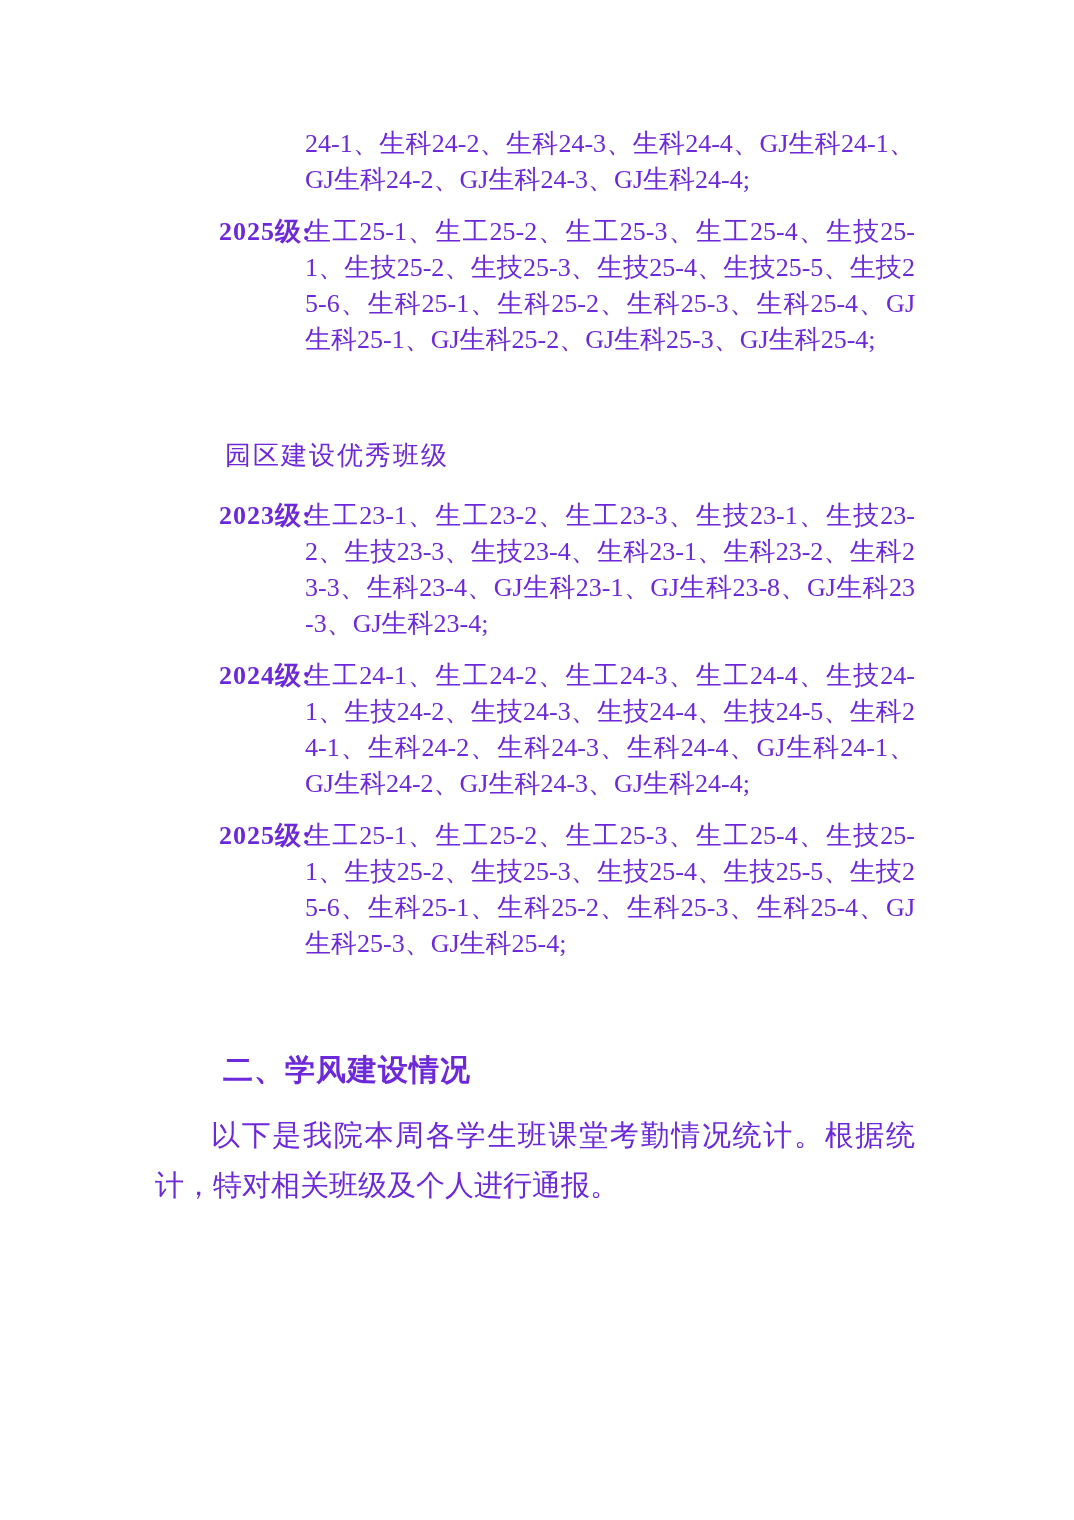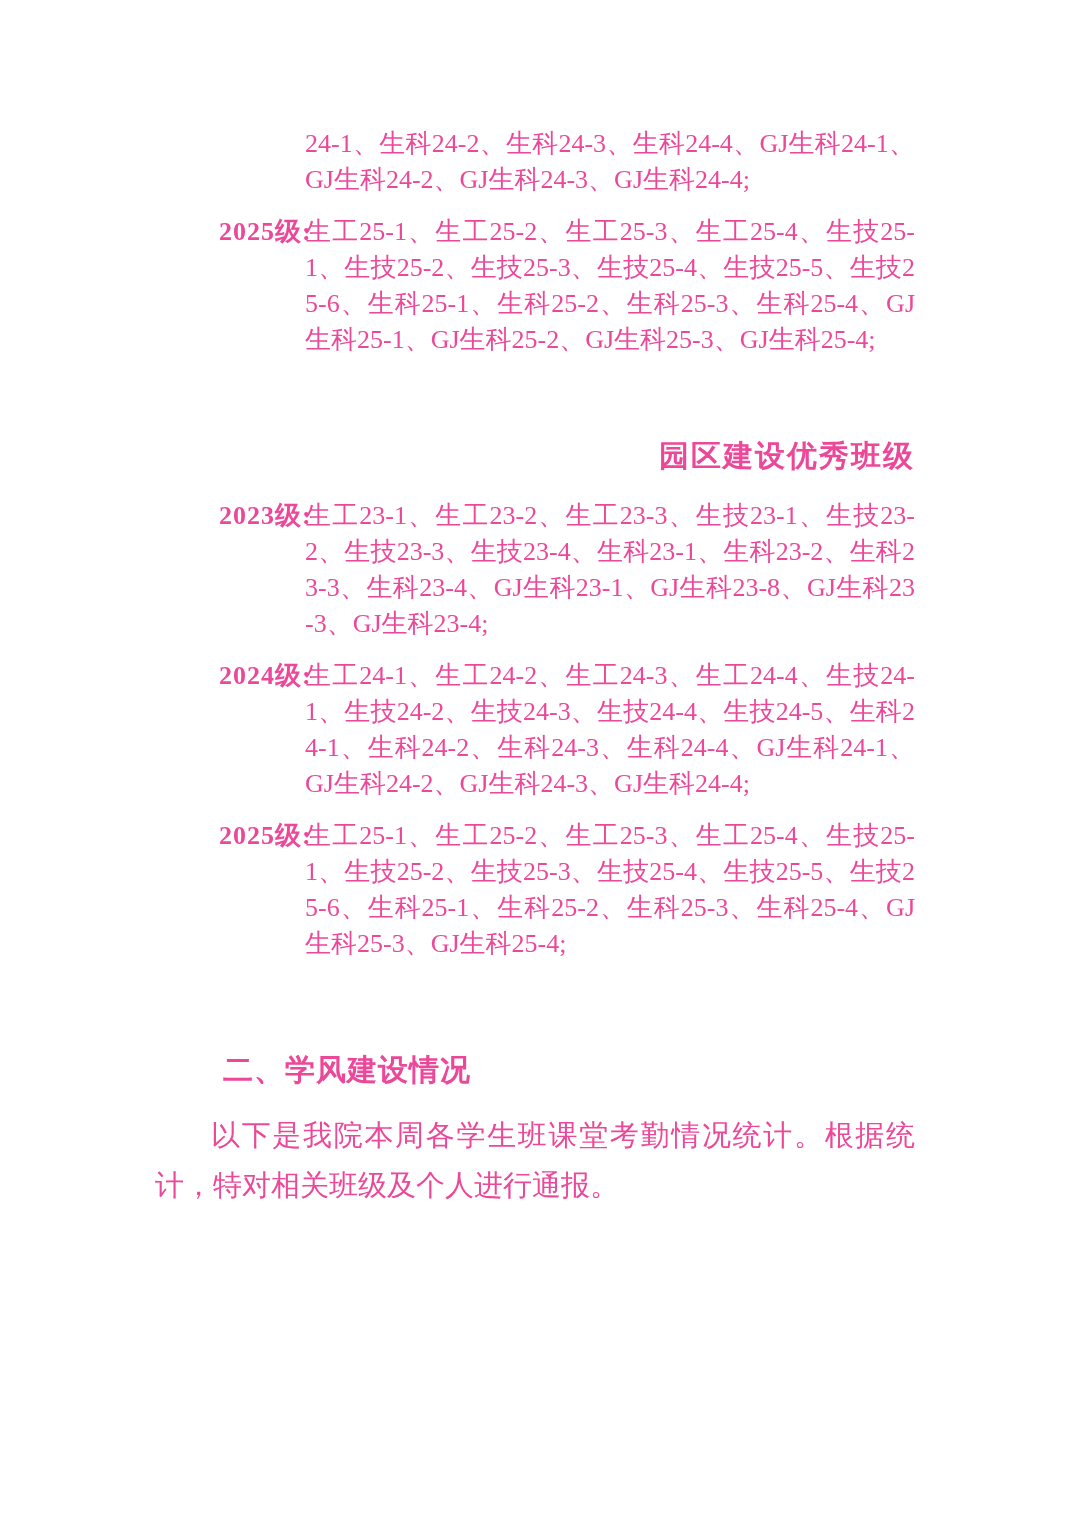--- a/index.html
+++ b/index.html
@@ -3,21 +3,21 @@
 <meta charset="utf-8">
 <style>
   * { margin: 0; padding: 0; box-sizing: border-box; }
   html, body { background: #888; }
   .page {
     position: relative;
     width: 1074px;
     height: 1520px;
     margin: 0 auto;
     background: #ffffff;
-    color: #ec4899;
+    color: #6d28d9;
     font-family: "Liberation Serif", "DejaVu Serif", serif;
     overflow: hidden;
   }
   .doc {
     padding: 126px 159px 0 155px; 
   }
   
   .entry {
     position: relative;
     margin-left: 48px;          
@@ -36,24 +36,24 @@
     font-weight: bold;
     white-space: nowrap;
     letter-spacing: 1px;
   }
   .entry-text { }
   
   .continuation { }
   
   .award-title {
     margin: 76px 0 20px 70px;
-    font-size: 30px;
+    font-size: 26px;
     line-height: 44px;
-    font-weight: bold;
-    text-align: right;
+    font-weight: normal;
+    text-align: left;
     letter-spacing: 2px;
   }
   
   .section-heading {
     margin: 86px 0 18px 68px;
     font-family: Liberation Serif, serif;
     font-size: 30px;
     line-height: 44px;
     font-weight: bold;
     letter-spacing: 1px;

